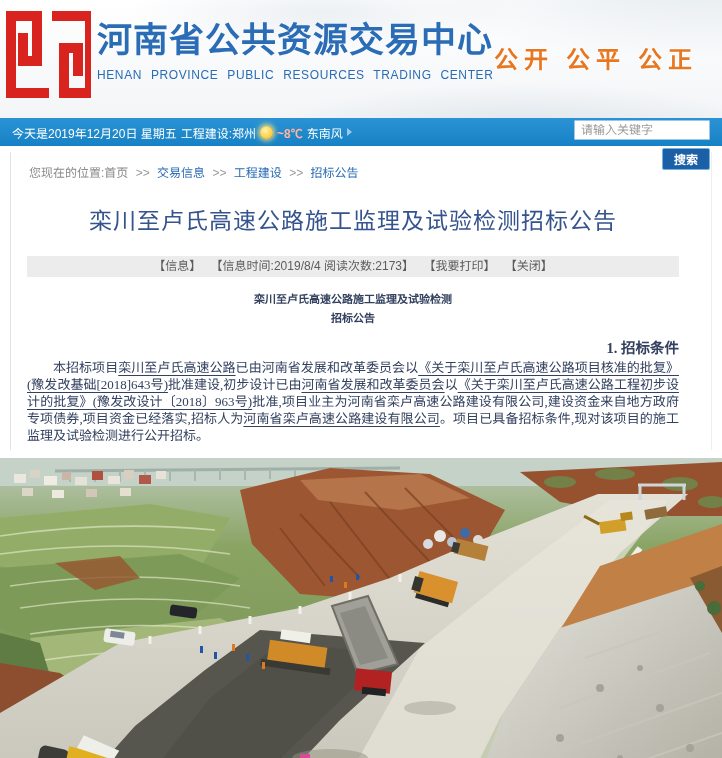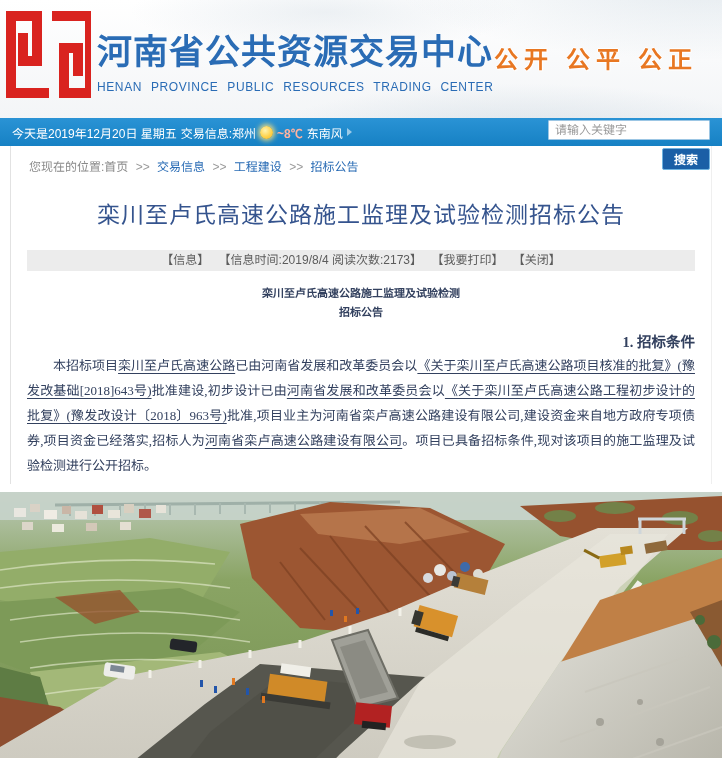--- a/index.html
+++ b/index.html
@@ -13,21 +13,21 @@
   
   .site-header {
     position:relative; height:118px;
     background:
       radial-gradient(ellipse 420px 90px at 72% 118%, rgba(175,195,210,.38), transparent 62%),
       radial-gradient(ellipse 520px 130px at 98% -15%, rgba(170,190,205,.32), transparent 60%),
       radial-gradient(ellipse 300px 60px at 45% 10%, rgba(185,200,212,.25), transparent 65%),
       linear-gradient(#ffffff,#f3f5f7);
   }
   .logo { position:absolute; left:3px; top:7px; }
-  .brand { position:absolute; left:97px; top:23px; }
+  .brand { position:absolute; left:97px; top:11px; }
   .brand-cn {
     font-size:35px; font-weight:bold; color:#2a6cb5; letter-spacing:1px;
     font-family:"Liberation Sans",sans-serif;
   }
   .brand-en {
     margin-top:6px; font-size:12px; font-weight:normal; color:#2a6cb5;
     letter-spacing:.6px; word-spacing:5px;
   }
   .slogan {
     position:absolute; right:24px; top:45px; text-align:right;
@@ -50,35 +50,35 @@
   }
   .temp { color:#ffb3a0; font-weight:bold; }
   .chev-icon {
     width:0; height:0; display:inline-block;
     border-left:5px solid rgba(255,255,255,.55);
     border-top:4px solid transparent; border-bottom:4px solid transparent;
   }
   .topbar-right { display:flex; align-items:flex-end; gap:8px;flex-direction:column; }
   .topbar-right label { font-weight:bold; }
   .search-input {
-    width:162px; height:20px; border:1px solid #9cc6e4; border-radius:1px;
+    width:136px; height:20px; border:1px solid #9cc6e4; border-radius:1px;
     font-size:12px; padding:0 6px; color:#333;
   }
   .search-input::placeholder { color:#999; }
   .search-btn {
     height:22px; min-width:48px; background:#1b5fa6; color:#fff;
     border:1px solid #6fb3e0; border-radius:2px; font-size:12px; font-weight:bold;
     cursor:pointer;
   }
 
   
   .container {
-    margin:0 10px; background:#fff;
+    margin:6px 10px; background:#fff;
     border-left:1px solid #e2e2e2; border-right:1px solid #efefef;
-    padding:0 16px 6px 16px;
+    padding:0 32px 6px 16px;
   }
   .breadcrumb {
     padding:11px 2px 8px 2px; font-size:12px; color:#8a8a8a; white-space:nowrap;
   }
   .breadcrumb .crumb-sep { color:#9a9a9a; margin:0 4px; }
   .breadcrumb a { color:#2a6cb5; text-decoration:none; cursor:pointer; }
   .breadcrumb .crumb-home { color:#8a8a8a; cursor:pointer; }
 
   .page-title {
     margin:14px 0 0 0; text-align:center;
@@ -88,21 +88,21 @@
     margin-top:20px; height:21px; line-height:21px; background:#ececec;
     text-align:center; font-size:12px; color:#5c5c5c; white-space:nowrap;
   }
   .meta-bar span { margin:0 3px; }
   .meta-link { cursor:pointer; }
 
   .doc { margin-top:13px; font-family:"Liberation Serif", serif; color:#33415f; }
   .doc-title { text-align:center; font-size:11px; font-weight:bold; line-height:19px; }
   .sec-heading { font-size:14.5px; font-weight:bold; margin:8px 0 2px 0;text-align:right; }
   .doc-para {
-    margin:2px 0 0 0; font-size:13px; line-height:25px;
+    margin:2px 0 0 0; font-size:13px; line-height:17px;
     text-align:justify; text-indent:2em;
   }
   .doc-para .u { text-decoration:underline; text-underline-offset:3px; }
 
   
   .photo { margin-top:8px; width:722px; height:352px; }
   .photo svg { display:block; }
 </style>
 </head>
 <body>
@@ -123,21 +123,21 @@
       <div class="brand-en">HENAN PROVINCE PUBLIC RESOURCES TRADING CENTER</div>
     </div>
     <div class="slogan">
       <div>公开 公平 公正</div>
     </div>
   </header>
 
   <div class="topbar">
     <div class="topbar-left">
       <span>今天是2019年12月20日 星期五</span>
-      <span>交易信息:郑州</span>
+      <span>工程建设:郑州</span>
       <span class="sun-icon"></span>
       <span class="temp">~8℃</span>
       <span>东南风</span>
       <span class="chev-icon"></span>
     </div>
     <div class="topbar-right">
       <label>站内搜索:</label>
       <input class="search-input" type="text" placeholder="请输入关键字" style="">
       <button class="search-btn">搜索</button>
     </div>

